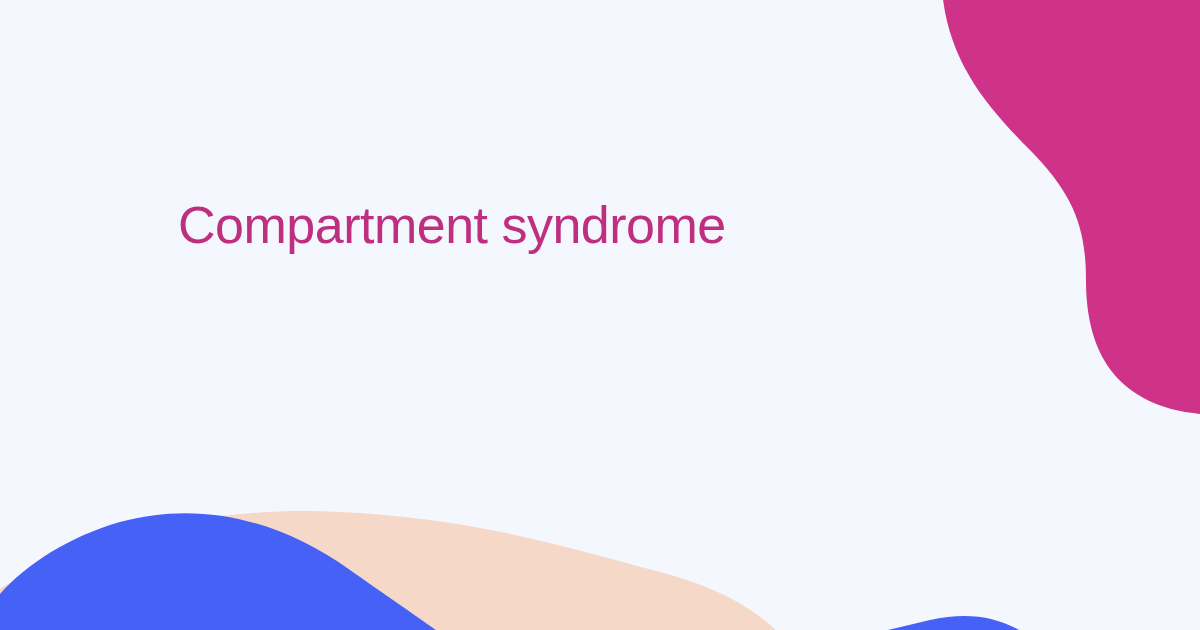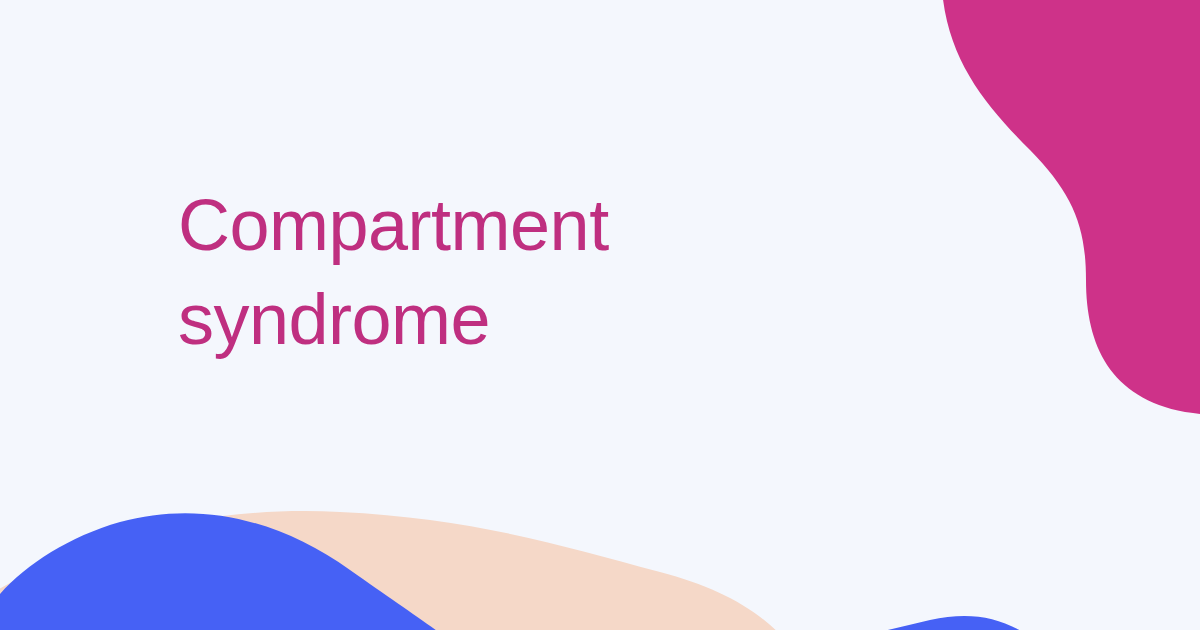--- a/index.html
+++ b/index.html
@@ -88,16 +88,16 @@
                  C 1072 193, 1086 225, 1086 280
                  C 1086 345, 1110 398, 1185 412
                  C 1205 415, 1215 415, 1225 414
                  L 1225 -10 Z"></path>
       </g>
 
     </svg>
   </div>
 
   <div class="title-block">
-    <h1 class="title-text" style="color: rgb(191, 47, 128); font-size: 72px;">Compartment syndrome</h1>
+    <h1 class="title-text" style="color: rgb(191, 47, 128); font-size: 52px;">Compartment syndrome</h1>
   </div>
 
 </div>
 
 </body></html>

